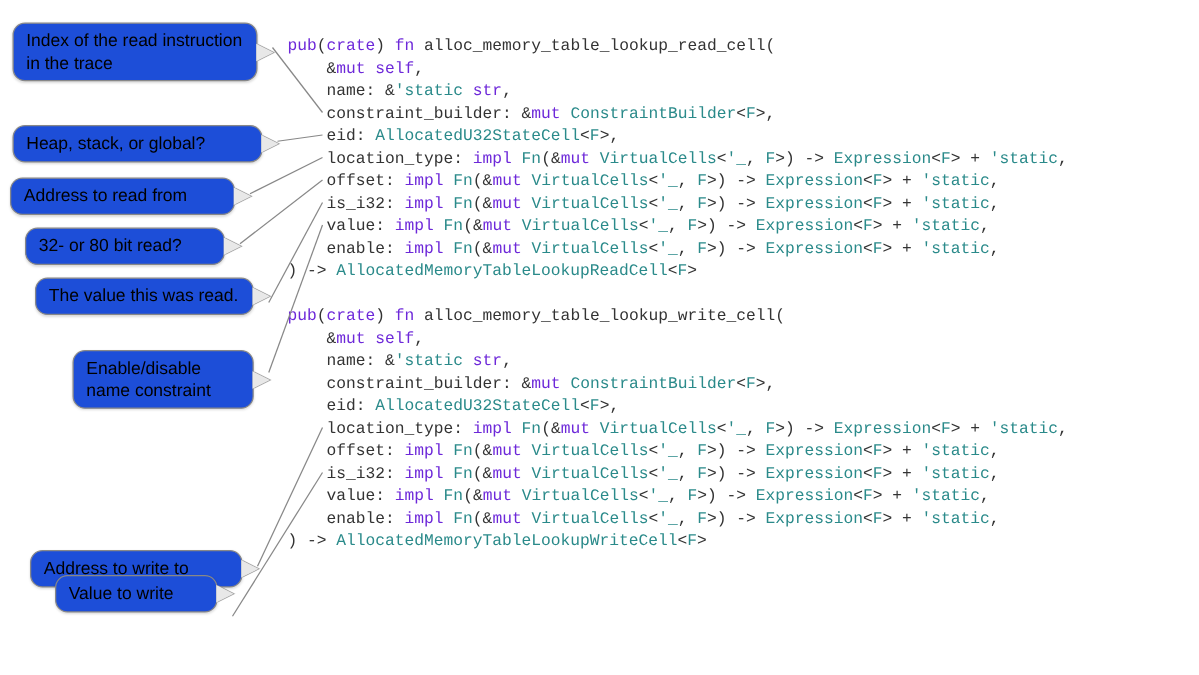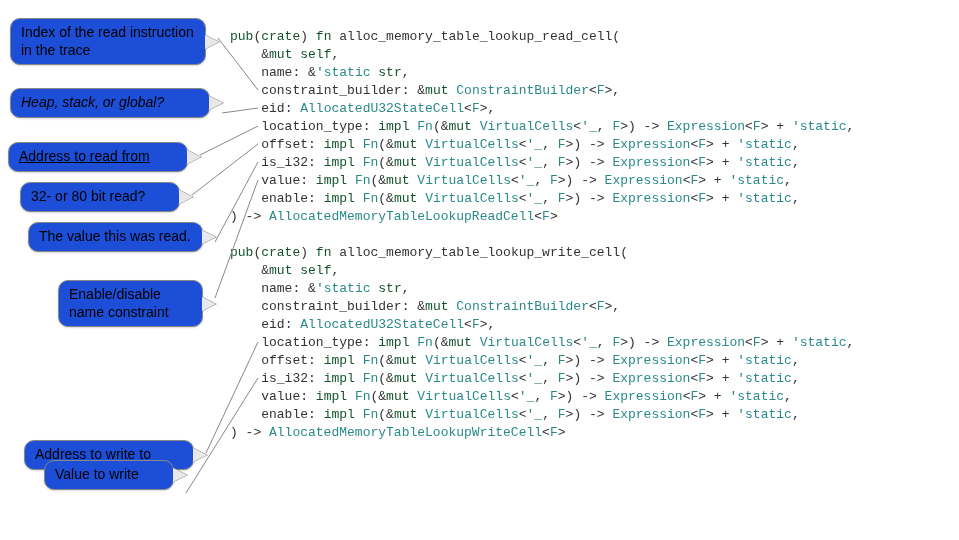--- a/index.html
+++ b/index.html
@@ -14,21 +14,21 @@
   }
   .code-area {
     position: absolute;
     left: 230px;
     top: 10px;
     right: 10px;
     white-space: pre;
     line-height: 18px;
     color: #333;
   }
-  .kw { color: #14532d; }
+  .kw { color: #6d28d9; }
   .ty { color: #2a8a8a; }
   .pn { color: #333; }
 
   .callout {
     position: absolute;
     background: #1d4ed8;
     border: 1px solid #888;
     border-radius: 10px;
     padding: 5px 10px;
     font-family: Arial, Helvetica, sans-serif;
@@ -45,22 +45,22 @@
     top: 50%;
     transform: translateY(-50%);
     width: 0; height: 0;
     border-top: 7px solid transparent;
     border-bottom: 7px solid transparent;
     border-left: 14px solid #e8e8e8;
     filter: drop-shadow(1px 0 0 #888);
   }
 
   #c1 { left: 10px; top: 18px; width: 196px; }
-  #c2 { left: 10px; top: 88px; width: 200px; font-style: italic; }
-  #c3 { left: 8px;  top: 142px; width: 180px; text-decoration: underline; }
+  #c2 { left: 10px; top: 100px; width: 200px; }
+  #c3 { left: 8px;  top: 142px; width: 180px; }
   #c4 { left: 20px; top: 182px; width: 160px; }
   #c5 { left: 28px; top: 222px; width: 175px; }
   #c6 { left: 58px; top: 280px; width: 145px; }
   #c7 { left: 24px; top: 440px; width: 170px; }
   #c8 { left: 44px; top: 460px; width: 130px; }
 
   svg.leader {
     position: absolute;
     left: 0; top: 0;
     width: 959px; height: 540px;

